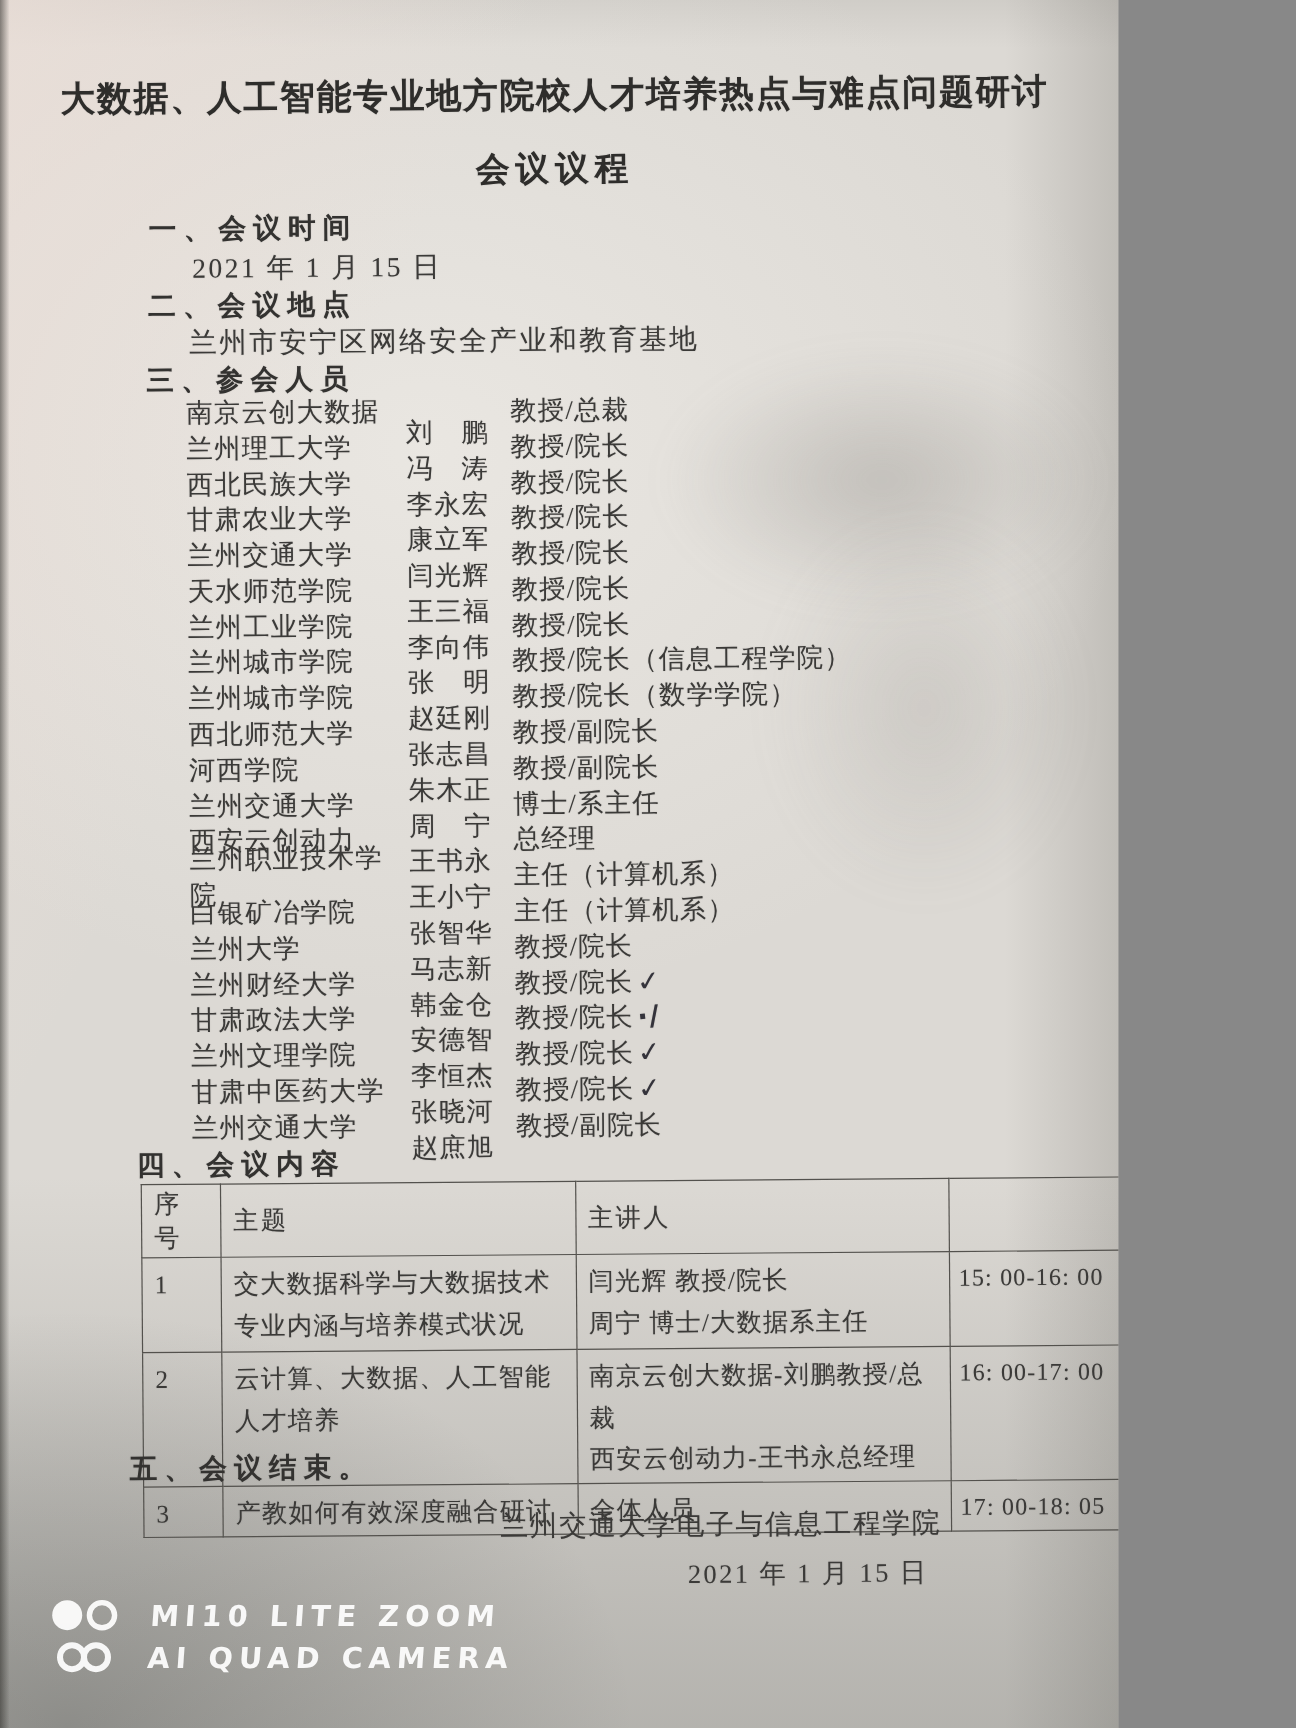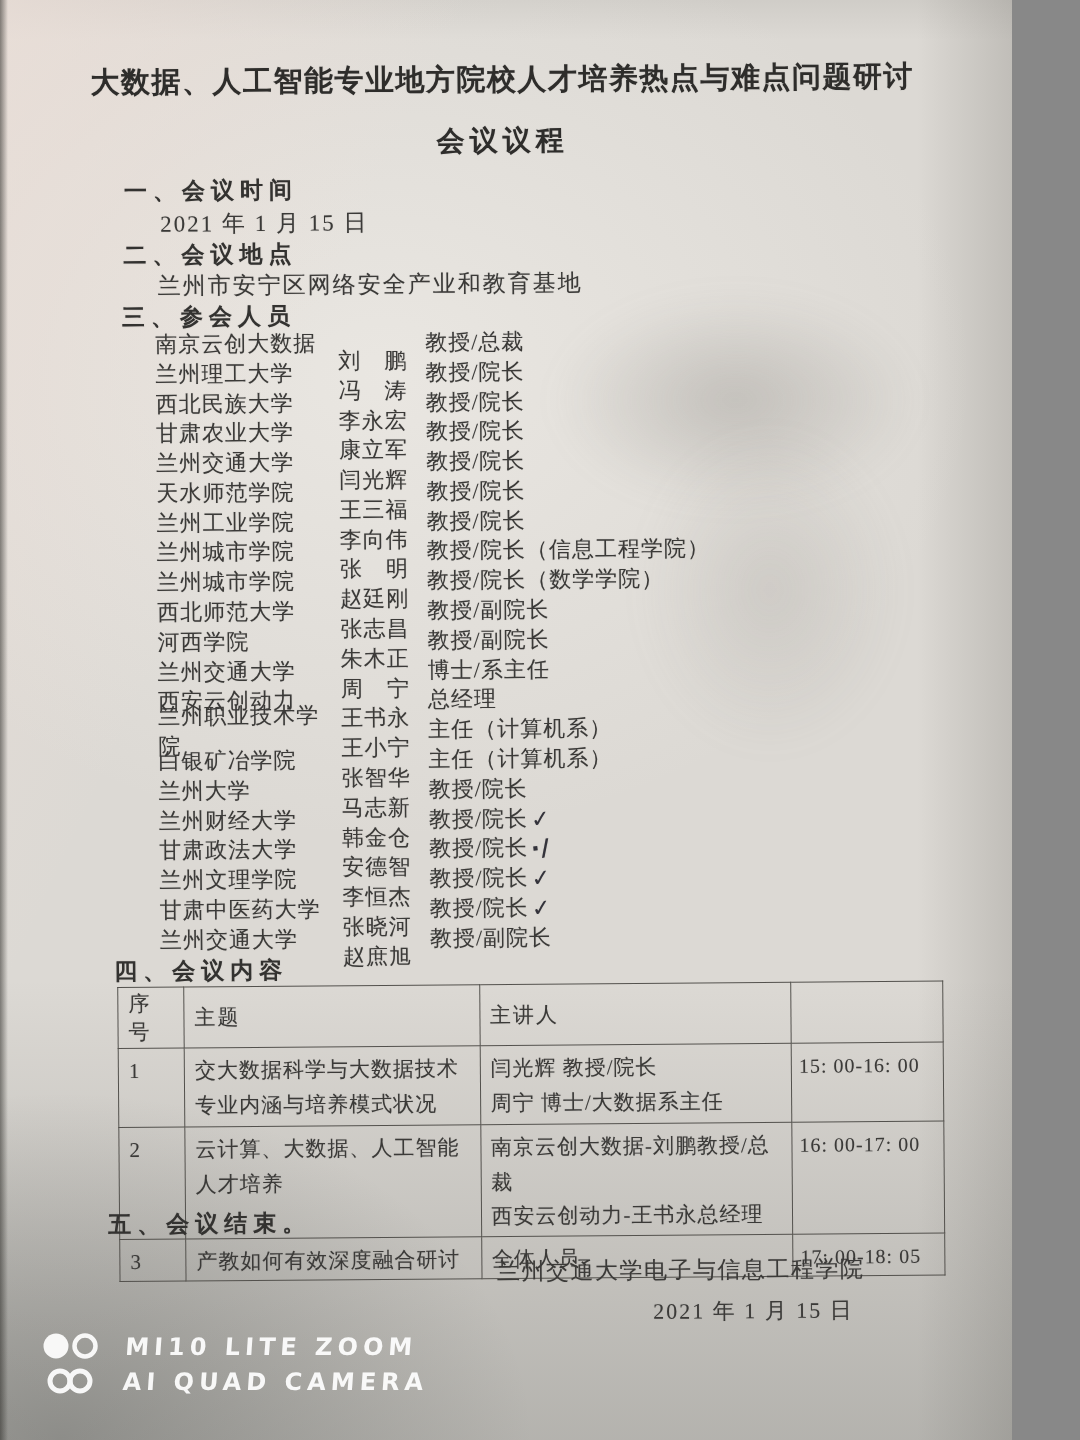--- a/index.html
+++ b/index.html
@@ -1,17 +1,17 @@
 <!DOCTYPE html>
 <html><head>
 <meta charset="utf-8">
 <style>
   html,body{margin:0;padding:0;background:#888;}
   .photo{
-    position:relative;width:1012px;height:1440px;overflow:hidden;
+    position:relative;width:932px;height:1440px;overflow:hidden;
     background:
       linear-gradient(to right, rgba(45,44,40,0.55) 0px, rgba(45,44,40,0) 8px),
       linear-gradient(115deg, rgba(236,223,216,0.75) 0%, rgba(236,223,216,0) 28%),
       radial-gradient(950px 750px at 38% 26%, rgba(235,232,227,0.9) 0%, rgba(235,232,227,0) 62%),
       linear-gradient(to bottom, rgba(0,0,0,0) 68%, rgba(88,90,86,0.30) 100%),
       radial-gradient(760px 560px at 6% 100%, rgba(72,74,72,0.38), rgba(72,74,72,0) 62%),
       linear-gradient(to left, rgba(82,80,74,0.20) 0px, rgba(82,80,74,0) 95px),
       linear-gradient(to bottom, rgba(120,118,112,0.12) 0px, rgba(120,118,112,0) 40px),
       #dcd9d4;
     font-family:"Liberation Serif", serif;

